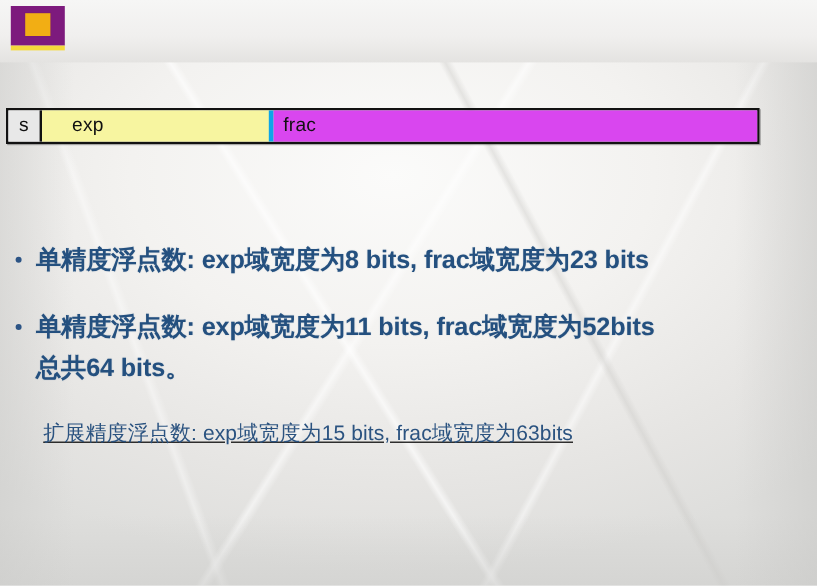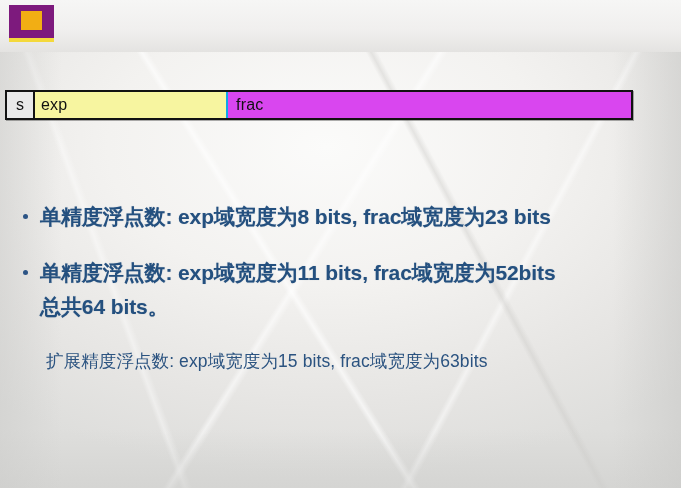--- a/index.html
+++ b/index.html
@@ -120,33 +120,33 @@
   }
   .bf-s {
     width: 28px;
     background: #e8e8e8;
     justify-content: center;
     border-right: 2px solid #121212;
   }
   .bf-exp {
     width: 193px;
     background: #f7f5a0;
-    padding-left: 6px;
-    border-right: 2px solid #0ea5e9;
+    padding-left: 25px;
+    border-right: 4px solid #0ea5e9;
   }
   .bf-frac {
     flex: 1;
     background: #d946ef;
     padding-left: 8px;
   }
 
   
   .content {
     position: absolute;
-    left: 10px;
+    left: 0;
     top: 200px;
     width: 590px;
   }
   .bullet-block {
     position: relative;
     margin-bottom: 22px;
     padding-left: 30px;
   }
   .bullet-dot {
     position: absolute;
@@ -162,20 +162,21 @@
     font-weight: bold;
     color: #24507f;
     line-height: 34px;
     white-space: nowrap;
     letter-spacing: -0.1px;
     text-shadow: 0 0 1px rgba(36,80,127,0.3);
   }
   .note-block {
     padding-left: 36px;
     margin-top: 10px;
+    text-decoration: underline;
   }
   .line-note {
     font-size: 17.5px;
     font-weight: normal;
     color: #2b5380;
     line-height: 31px;
     white-space: nowrap;
     letter-spacing: 0.1px;
   }
   .note-italic {

